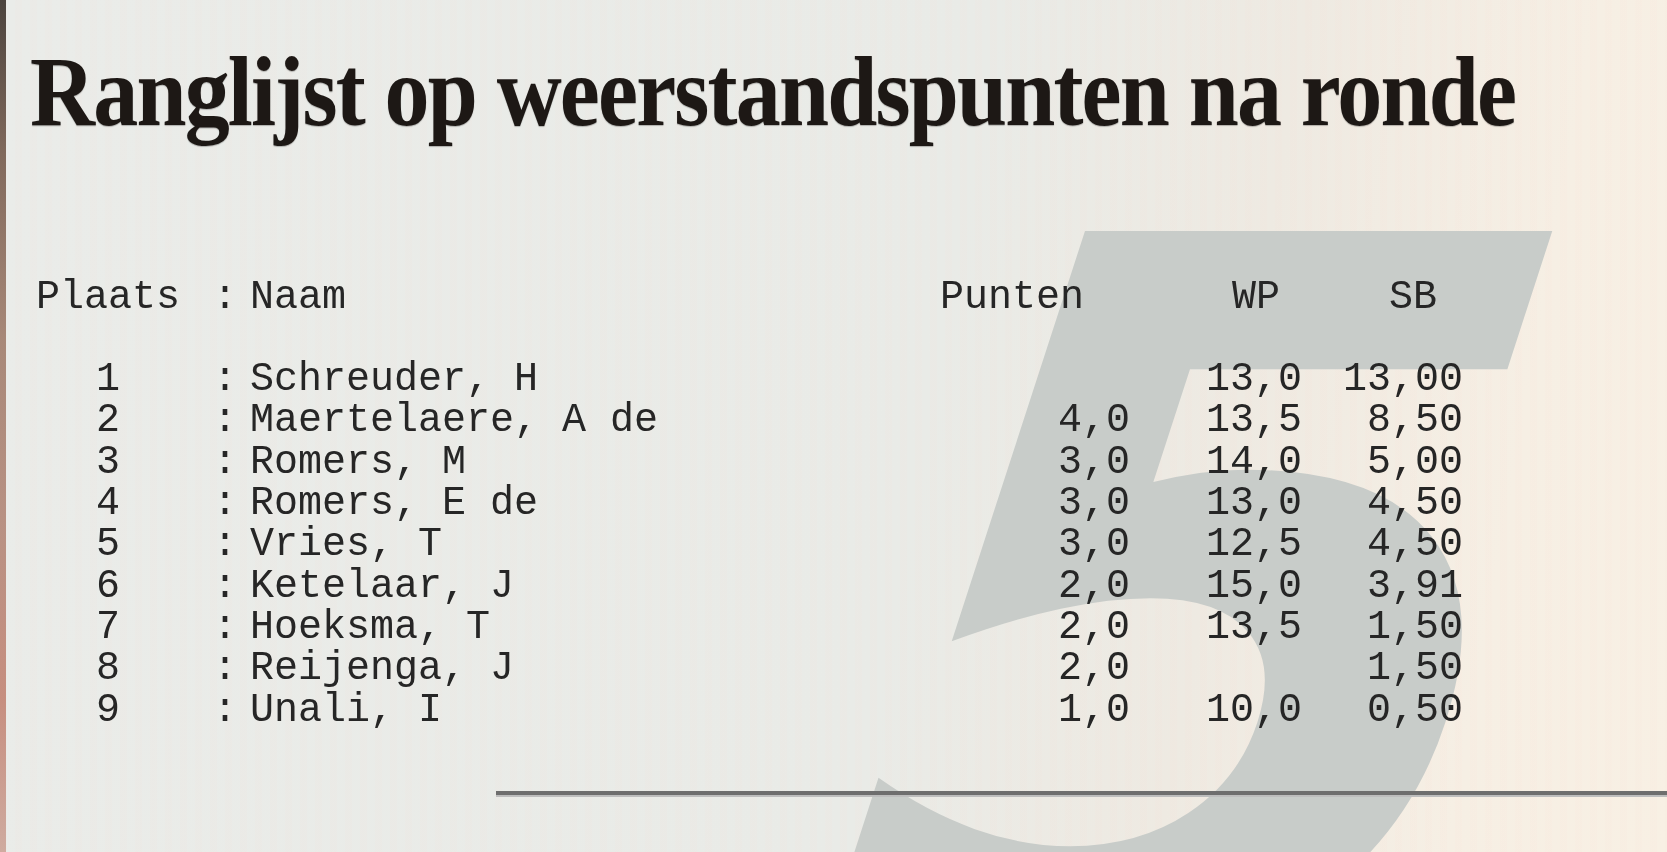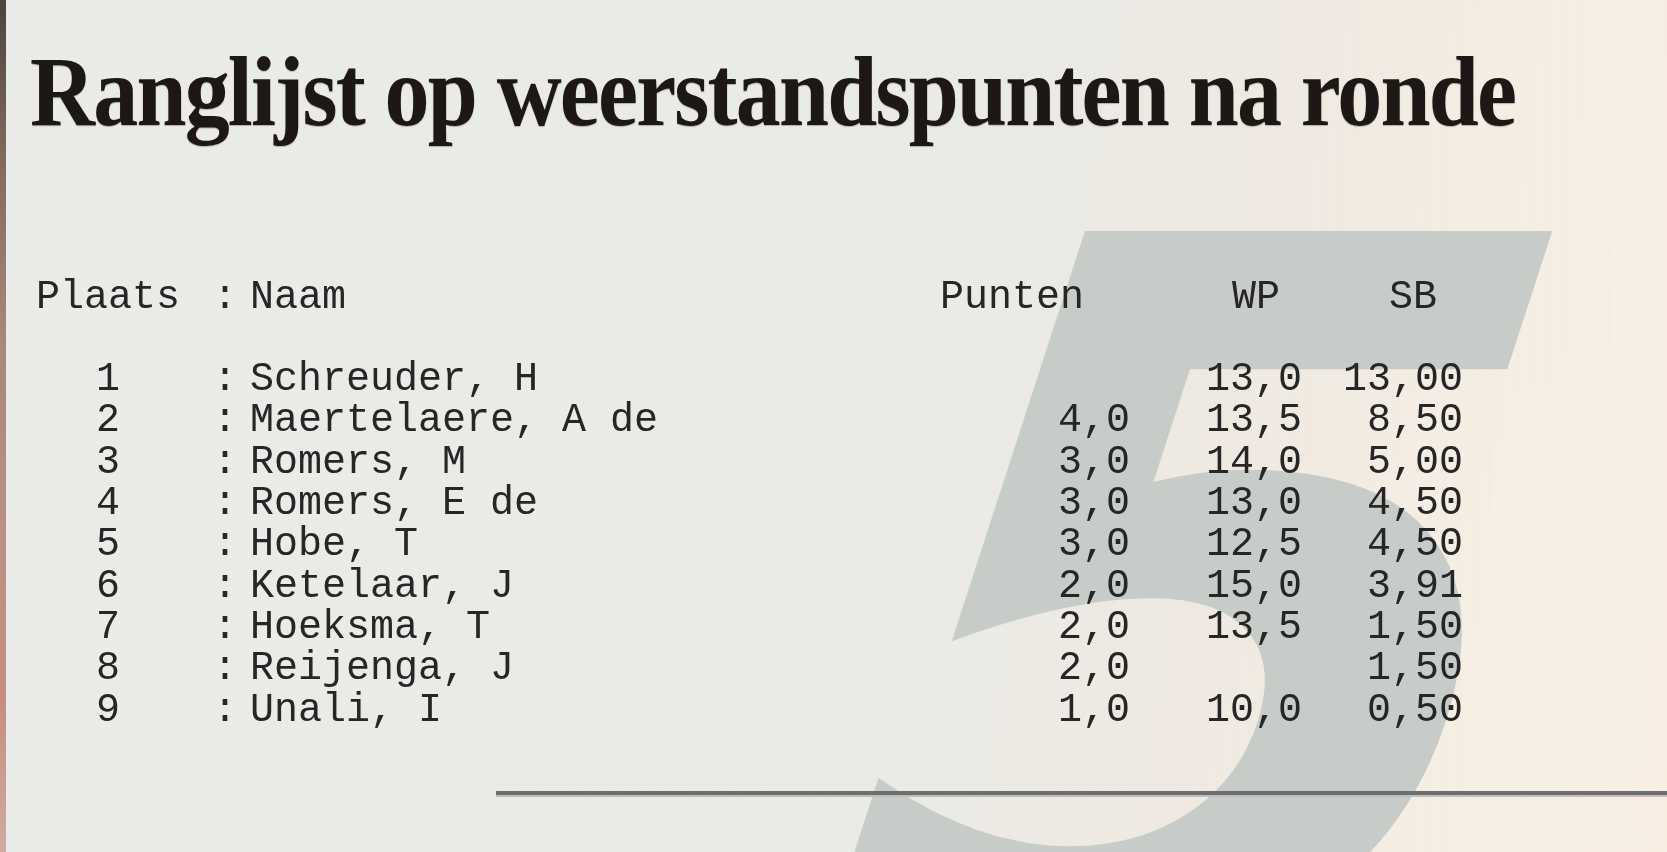--- a/index.html
+++ b/index.html
@@ -136,21 +136,21 @@
     <span class="c-colon">:</span>
     <span class="c-naam">Romers, E de</span>
     <span class="c-punten">3,0</span>
     <span class="c-wp">13,0</span>
     <span class="c-sb">4,50</span>
   </div>
 
   <div class="trow" style="top:523px">
     <span class="c-rank">5</span>
     <span class="c-colon">:</span>
-    <span class="c-naam">Hobe, T</span>
+    <span class="c-naam">Vries, T</span>
     <span class="c-punten">3,0</span>
     <span class="c-wp">12,5</span>
     <span class="c-sb">4,50</span>
   </div>
 
   <div class="trow" style="top:565px">
     <span class="c-rank">6</span>
     <span class="c-colon">:</span>
     <span class="c-naam">Ketelaar, J</span>
     <span class="c-punten">2,0</span>

